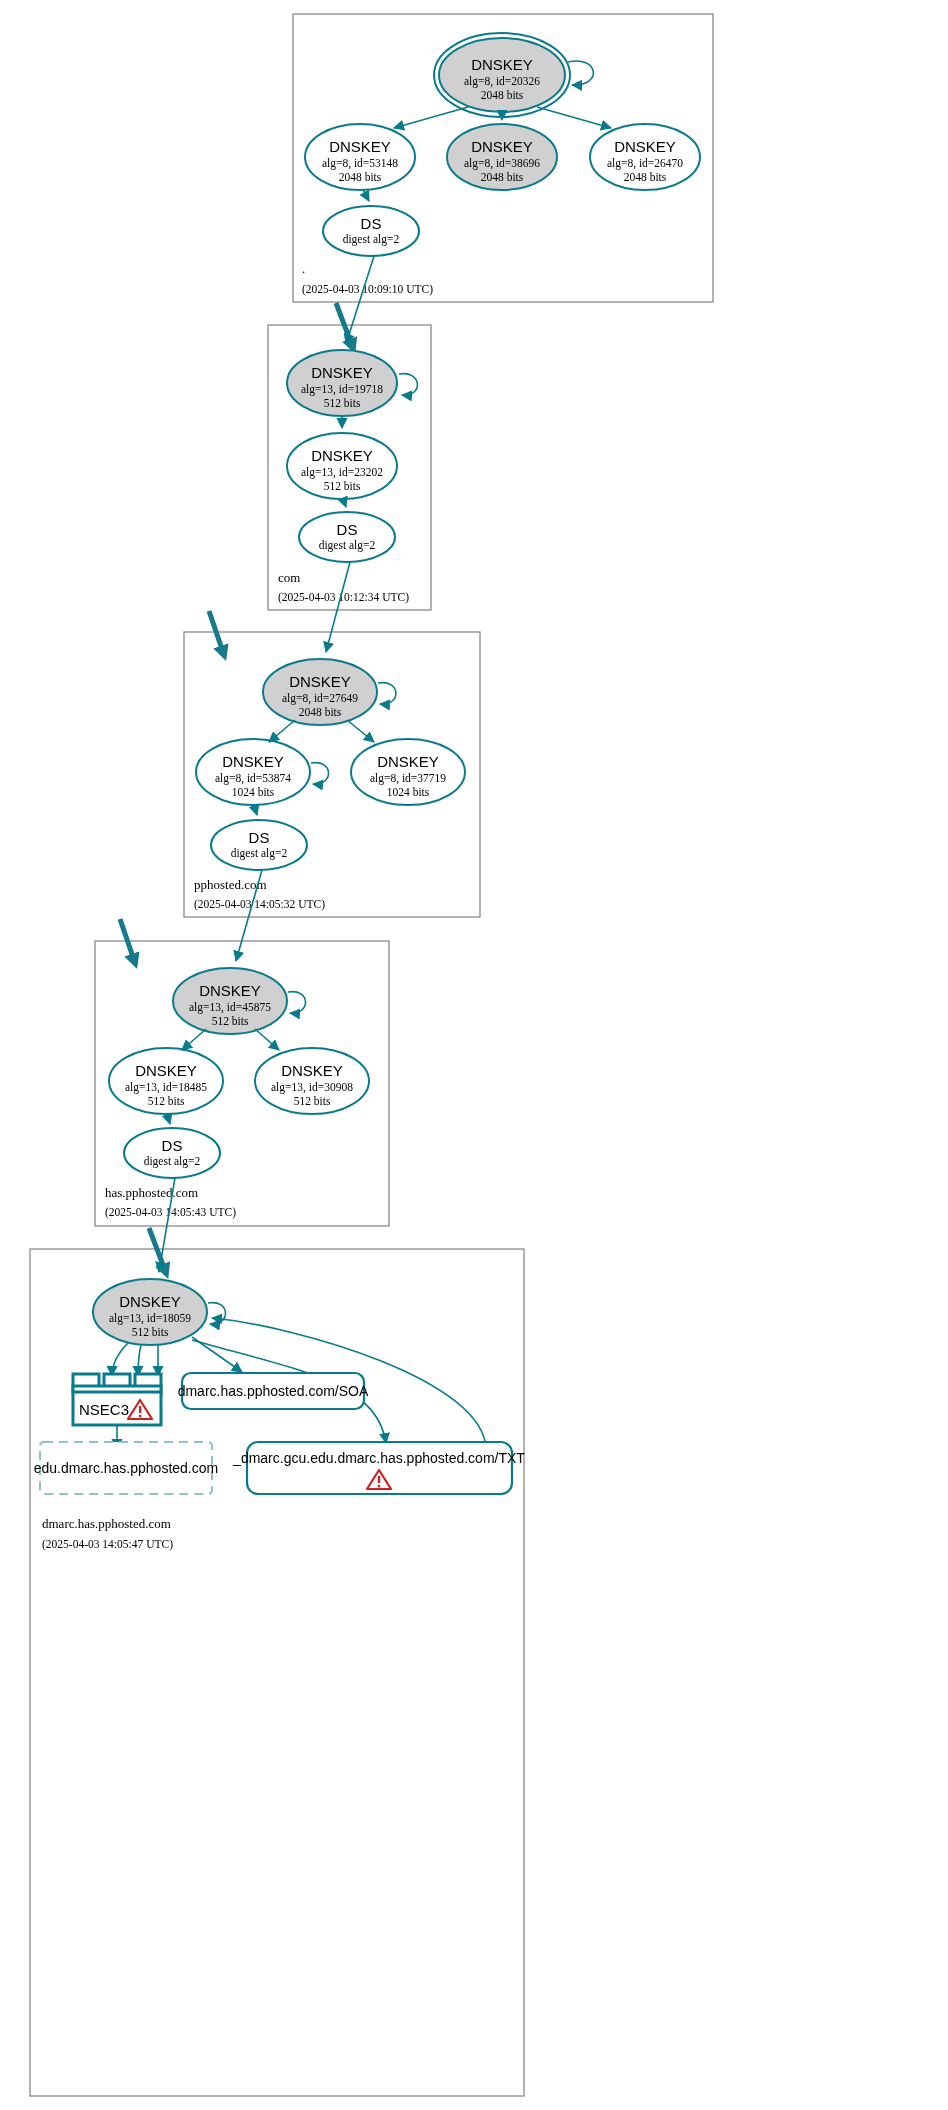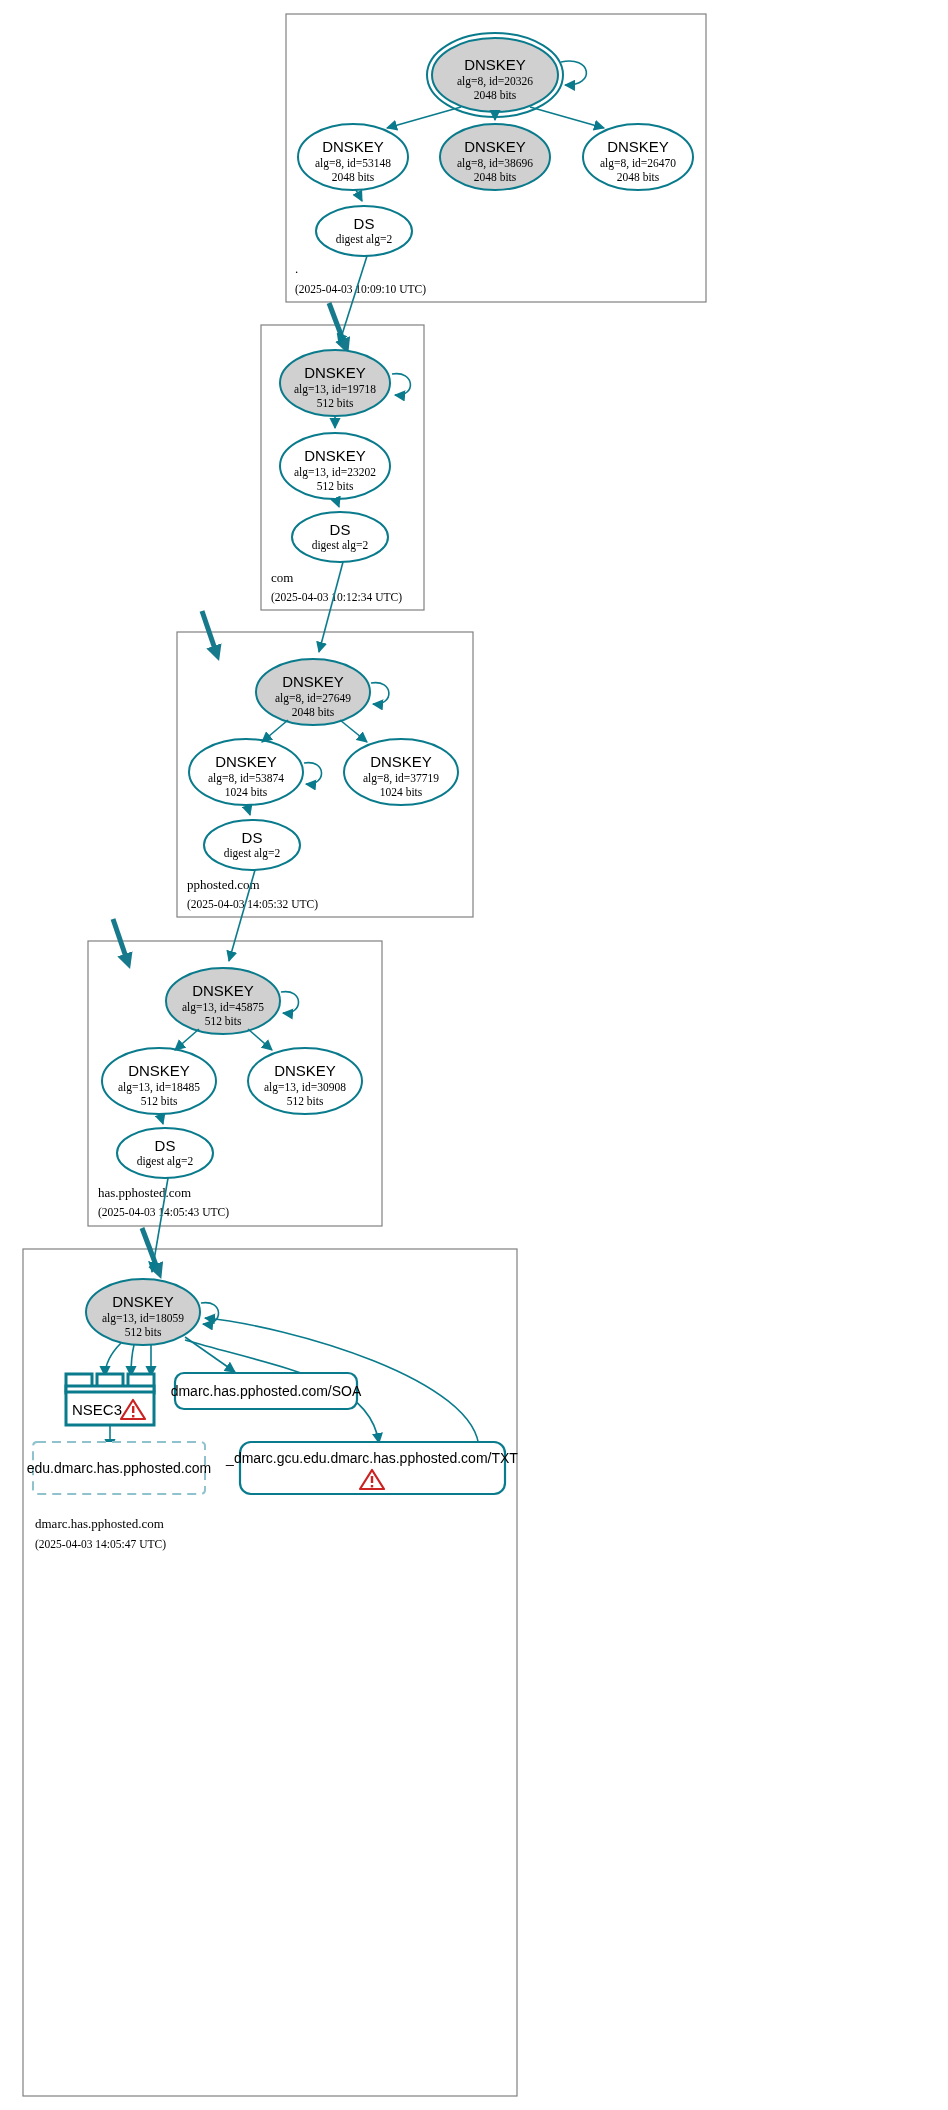--- a/index.html
+++ b/index.html
@@ -9,21 +9,21 @@
   }
   body {
     font-family: "Liberation Sans", sans-serif;
     width: 948px;
     height: 2110px;
     position: relative;
     overflow: hidden;
   }
   #stage {
     position: absolute;
-    left: 9px; top: 0;
+    left: 16px; top: 0;
     width: 908px;
     height: 2110px;
   }
   svg.graph {
     position: absolute;
     left: 0; top: 0;
     width: 948px;
     height: 2110px;
   }
   .zone-rect {

